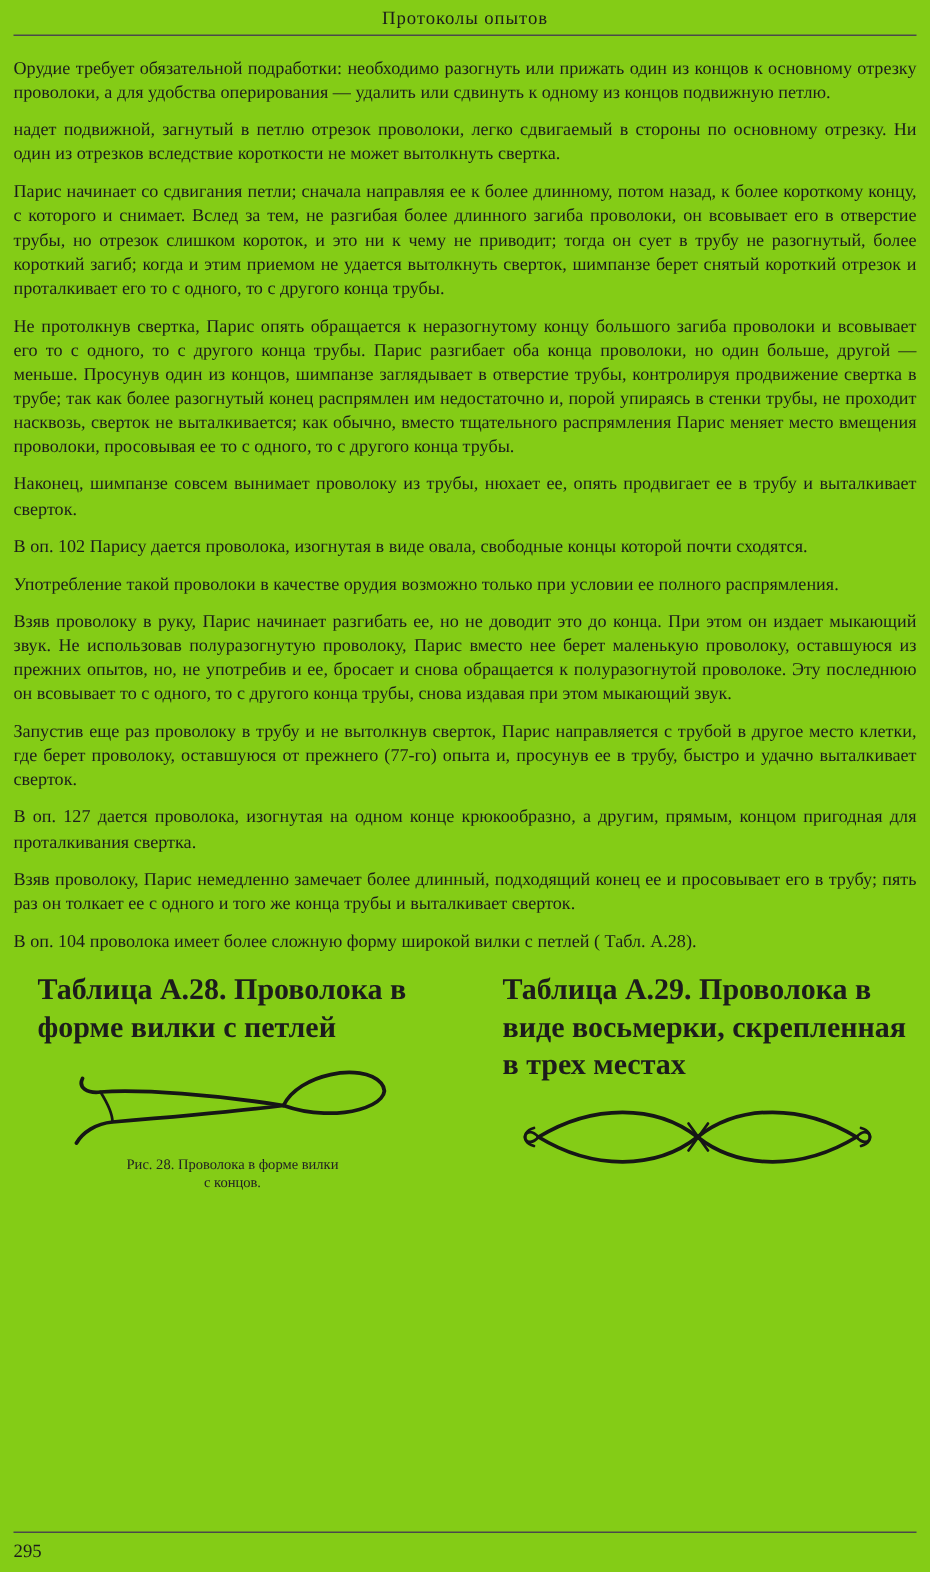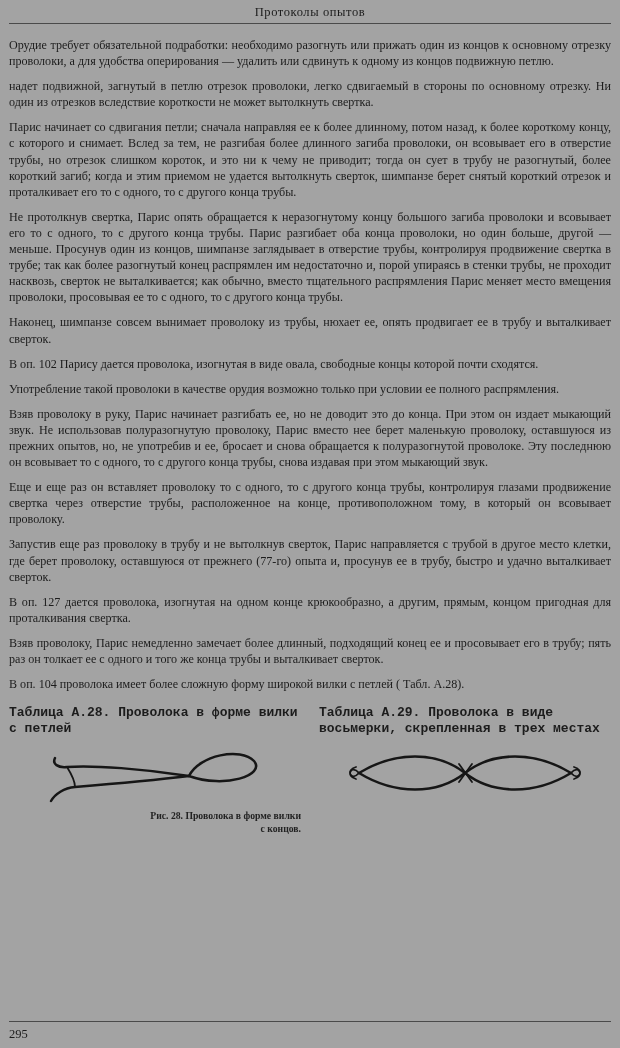--- a/index.html
+++ b/index.html
@@ -5,21 +5,21 @@
   html, body { margin: 0; padding: 0; background: #ffffff; }
   .page {
     width: 620px;
     height: 1048px;
     box-sizing: border-box;
     padding: 5px 9px 6px 9px;
     display: flex;
     flex-direction: column;
     font-family: "Liberation Serif", "DejaVu Serif", serif;
     color: #1c1c1c;
-    background: #a3a3a3;
+    background: #84cc16;
     overflow: hidden;
   }
   .running-title {
     text-align: center;
     font-size: 12.5px;
     letter-spacing: 0.6px;
   }
   .rule {
     border-top: 1px solid #4a4a4a;
     margin-top: 3px;
@@ -34,27 +34,27 @@
     hyphens: auto;
   }
   main p.para:first-of-type { margin-top: 13px; }
   .tables {
     display: flex;
     gap: 18px;
     margin-top: 13px;
   }
   .tables .col { flex: 1 1 0; min-width: 0; }
   .table-heading {
-    font-size: 13px;
+    font-size: 20px;
     line-height: 1.24;
     font-weight: bold;
-    margin: 0 0 8px 0;
-    font-family: Liberation Mono, monospace;
+    margin: 0 0 8px 16px;
+    font-family: Liberation Serif, serif;
   }
-  figure { margin: 0; text-align: right; font-weight: bold; }
+  figure { margin: 0; text-align: center; }
   figure svg { display: block; margin: 2px auto 0 auto; }
   figcaption {
     font-size: 9.7px;
     line-height: 1.3;
     margin-top: 5px;
     color: #222;
   }
   footer { margin-top: auto; }
   .page-number {
     text-align: left;
@@ -76,21 +76,20 @@
 
   <main>
     <p class="para">Орудие требует обязательной подработки: необходимо разогнуть или прижать один из концов к основному отрезку проволоки, а для удобства оперирования — удалить или сдвинуть к одному из концов подвижную петлю.</p>
     <p class="para">надет подвижной, загнутый в петлю отрезок проволоки, легко сдвигаемый в стороны по основному отрезку. Ни один из отрезков вследствие короткости не может вытолкнуть свертка.</p>
     <p class="para">Парис начинает со сдвигания петли; сначала направляя ее к более длинному, потом назад, к более короткому концу, с которого и снимает. Вслед за тем, не разгибая более длинного загиба проволоки, он всовывает его в отверстие трубы, но отрезок слишком короток, и это ни к чему не приводит; тогда он сует в трубу не разогнутый, более короткий загиб; когда и этим приемом не удается вытолкнуть сверток, шимпанзе берет снятый короткий отрезок и проталкивает его то с одного, то с другого конца трубы.</p>
     <p class="para">Не протолкнув свертка, Парис опять обращается к неразогнутому концу большого загиба проволоки и всовывает его то с одного, то с другого конца трубы. Парис разгибает оба конца проволоки, но один больше, другой — меньше. Просунув один из концов, шимпанзе заглядывает в отверстие трубы, контролируя продвижение свертка в трубе; так как более разогнутый конец распрямлен им недостаточно и, порой упираясь в стенки трубы, не проходит насквозь, сверток не выталкивается; как обычно, вместо тщательного распрямления Парис меняет место вмещения проволоки, просовывая ее то с одного, то с другого конца трубы.</p>
     <p class="para">Наконец, шимпанзе совсем вынимает проволоку из трубы, нюхает ее, опять продвигает ее в трубу и выталкивает сверток.</p>
     <p class="para">В оп. 102 Парису дается проволока, изогнутая в виде овала, свободные концы которой почти сходятся.</p>
     <p class="para">Употребление такой проволоки в качестве орудия возможно только при условии ее полного распрямления.</p>
     <p class="para">Взяв проволоку в руку, Парис начинает разгибать ее, но не доводит это до конца. При этом он издает мыкающий звук. Не использовав полуразогнутую проволоку, Парис вместо нее берет маленькую проволоку, оставшуюся из прежних опытов, но, не употребив и ее, бросает и снова обращается к полуразогнутой проволоке. Эту последнюю он всовывает то с одного, то с другого конца трубы, снова издавая при этом мыкающий звук.</p>
-    <p class="para">Еще и еще раз он вставляет проволоку то с одного, то с другого конца трубы, контролируя глазами продвижение свертка через отверстие трубы, расположенное на конце, противоположном тому, в который он всовывает проволоку.</p>
     <p class="para">Запустив еще раз проволоку в трубу и не вытолкнув сверток, Парис направляется с трубой в другое место клетки, где берет проволоку, оставшуюся от прежнего (77-го) опыта и, просунув ее в трубу, быстро и удачно выталкивает сверток.</p>
     <p class="para">В оп. 127 дается проволока, изогнутая на одном конце крюкообразно, а другим, прямым, концом пригодная для проталкивания свертка.</p>
     <p class="para">Взяв проволоку, Парис немедленно замечает более длинный, подходящий конец ее и просовывает его в трубу; пять раз он толкает ее с одного и того же конца трубы и выталкивает сверток.</p>
     <p class="para">В оп. 104 проволока имеет более сложную форму широкой вилки с петлей ( Табл. А.28).</p>
 
     <section class="tables">
 
       <div class="col">
         <h2 class="table-heading">Таблица А.28. Проволока в форме вилки с петлей</h2>
         <figure>

